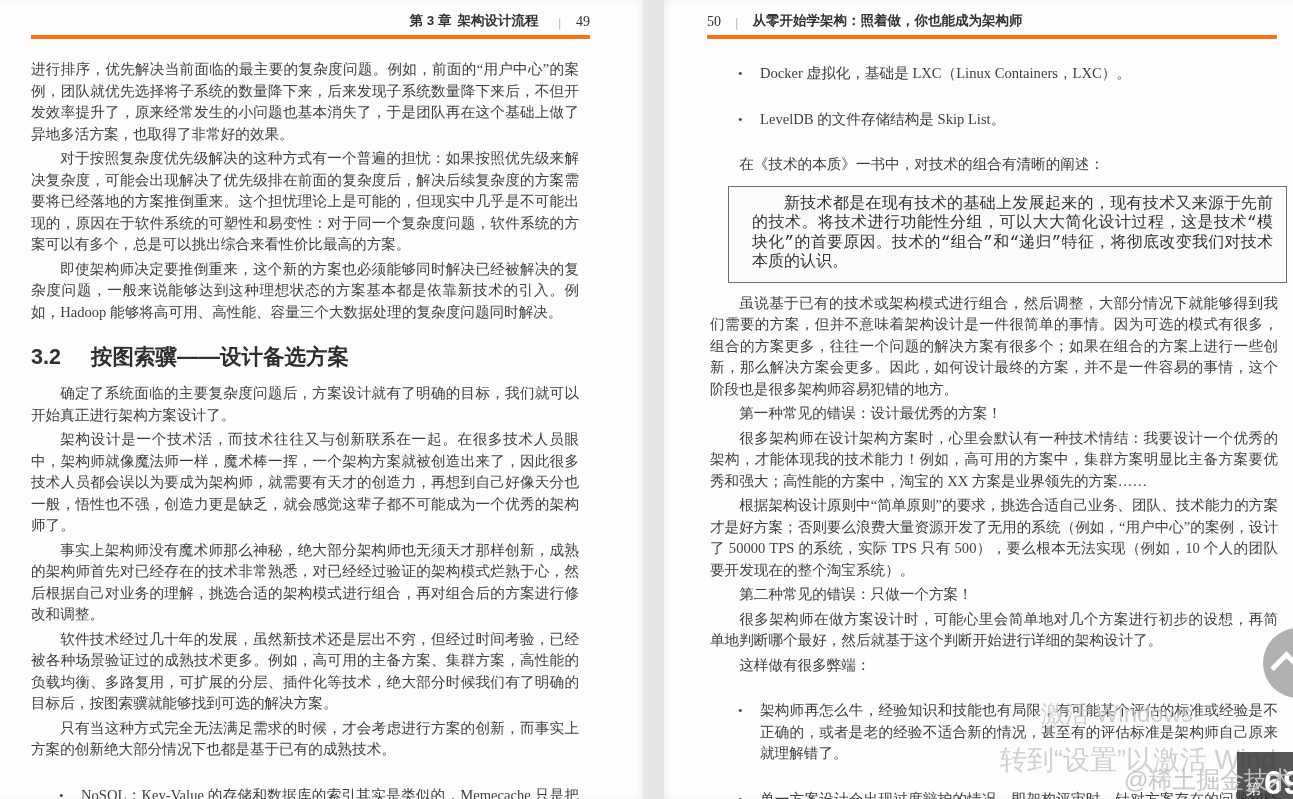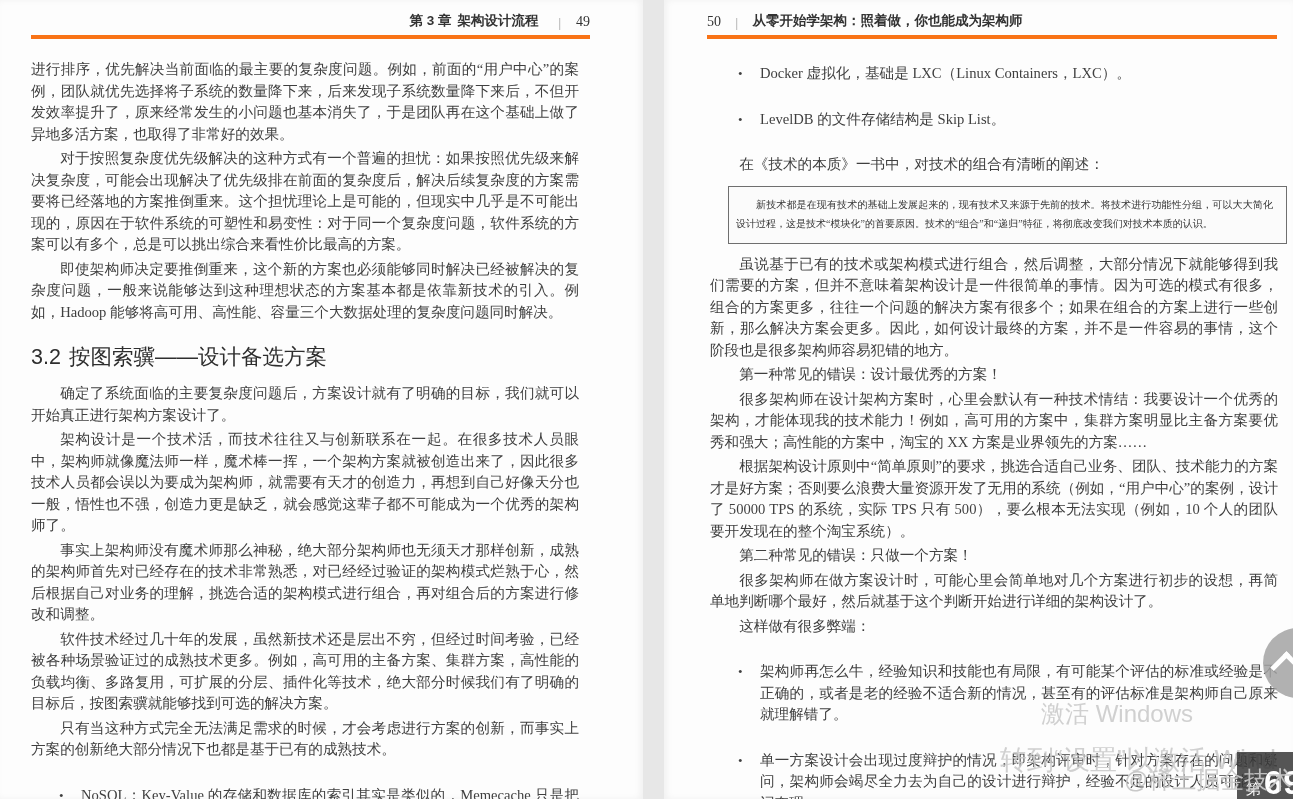--- a/index.html
+++ b/index.html
@@ -34,42 +34,42 @@
 
   
   .page-body { margin-top: 20px; font-size: 14.6px; line-height: 21.5px; text-align: justify; }
   .page-left  .page-body { padding: 0 64px 0 31px; }
   .page-right .page-body { padding: 0 15px 0 46px; }
 
   .para { margin: 3px 0; text-indent: 2em; }
   .para.noindent { text-indent: 0; }
 
   .section-heading {
-    display: flex; gap: 8px; align-items: baseline;
+    display: flex; gap: 30px; align-items: baseline;
     margin: 21px 0 13px 0;
     font-family: "Liberation Sans", "DejaVu Sans", sans-serif;
-    font-size: 21.5px; font-weight: 400; color: #2e2e2e;
+    font-size: 21.5px; font-weight: 700; color: #2e2e2e;
     line-height: 26px; text-indent: 0;
   }
 
   ul.bullets { margin: 4px 0 2px 0; padding-left: 50px; }
   ul.bullets li { list-style: none; position: relative; margin: 24px 0; }
   ul.bullets li::before {
     content: "\2022";
     position: absolute; left: -22px; top: 0;
     font-size: 13px; color: #3f3f3f;
   }
 
   .quote-box {
     margin: 10px -9px 10px 18px;
-    padding: 8px 13px 9px 7px;
+    padding: 8px 13px 9px 23px;
     border: 1px solid #6f6f6f;
     background: #fbfbfb;
-    font-family: Liberation Serif, serif;
-    font-size: 10px; line-height: 19.5px; color: #333;
+    font-family: Liberation Mono, monospace;
+    font-size: 16px; line-height: 19.5px; color: #333;
     text-indent: 2em; text-align: justify;
   }
 
   
   .watermark {
     position: absolute;
     font-family: "Liberation Sans", "DejaVu Sans", sans-serif;
     color: rgba(200,200,200,0.85);
     white-space: nowrap; pointer-events: none;
   }

